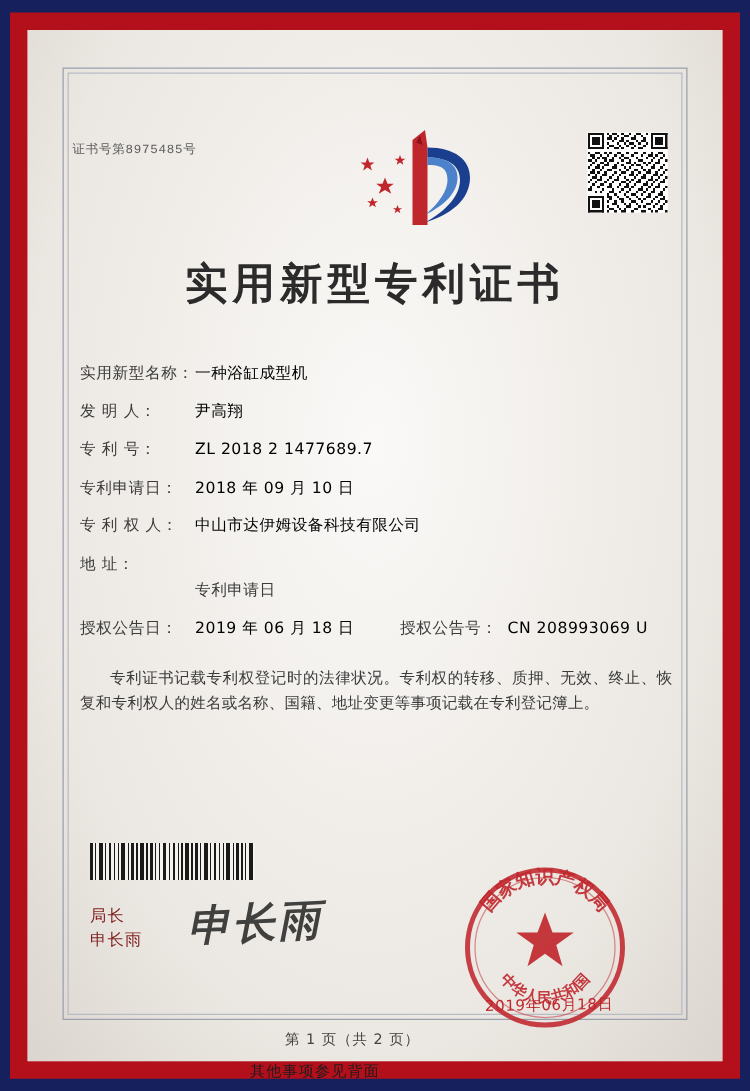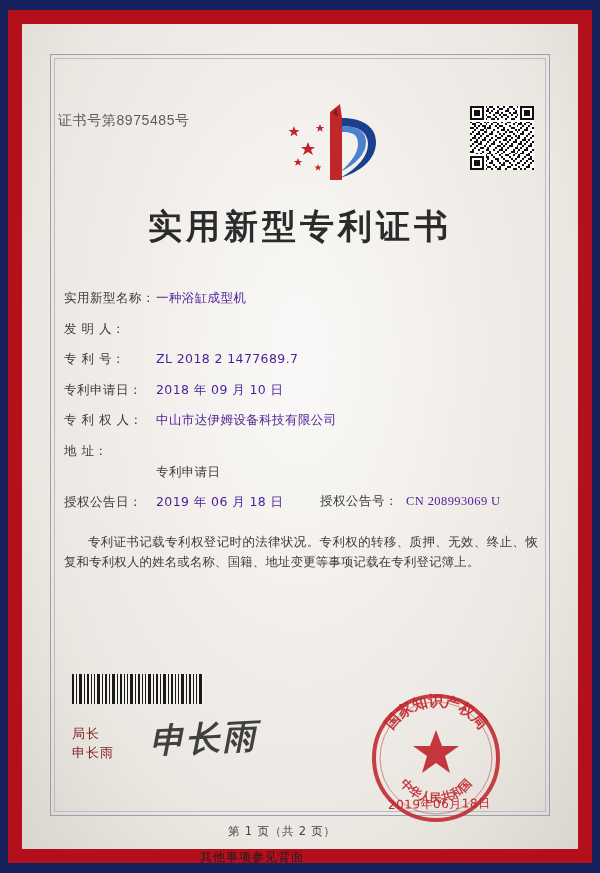--- a/index.html
+++ b/index.html
@@ -87,24 +87,24 @@
     left: 448px; top: 82px;
     width: 64px; height: 64px;
     background: #ffffff;
   }
   .qr svg { display: block; }
 
   
   .cert-no {
     position: absolute;
     left: 36px; top: 88px;
-    font-size: 14px;
+    font-size: 10px;
     color: #5c5c5c;
     letter-spacing: 0.6px;
-    font-family: Liberation Sans, sans-serif;
+    font-family: Liberation Mono, monospace;
   }
 
   
   .title {
     position: absolute;
     left: 0; top: 180px;
     width: 556px;
     text-align: center;
     font-size: 34px;
     font-weight: bold;
@@ -129,31 +129,31 @@
   }
   .label {
     width: 92px;
     flex: 0 0 92px;
     color: #3b3b3b;
     letter-spacing: 0.5px;
     white-space: nowrap;
   }
   .value {
     flex: 1;
-    color: #4c1d95;
+    color: #000000;
     letter-spacing: 0.4px;
   }
   .row-split {
     display: flex;
     align-items: center;
     margin-bottom: 30px;
     line-height: 17px;
   }
   .half-left { display: flex; flex: 0 0 256px; }
-  .half-right { display: flex; flex: 1; font-family: Liberation Serif, serif; }
+  .half-right { display: flex; flex: 1; }
   .half-right .label {
     width: 86px;
     flex: 0 0 86px;
   }
   .addr-second {
     margin-left: 92px;
     margin-top: -9px;
     margin-bottom: 13px;
     line-height: 17px;
     letter-spacing: 0.4px;
@@ -563,20 +563,21 @@
 
       <div class="fields">
 
         <div class="row">
           <div class="label">实用新型名称：</div>
           <div class="value">一种浴缸成型机</div>
         </div>
 
         <div class="row">
           <div class="label">发 明 人：</div>
+          <div class="value">尹高翔</div>
         </div>
 
         <div class="row">
           <div class="label">专 利 号：</div>
           <div class="value">ZL 2018 2 1477689.7</div>
         </div>
 
         <div class="row">
           <div class="label">专利申请日：</div>
           <div class="value">2018 年 09 月 10 日</div>

